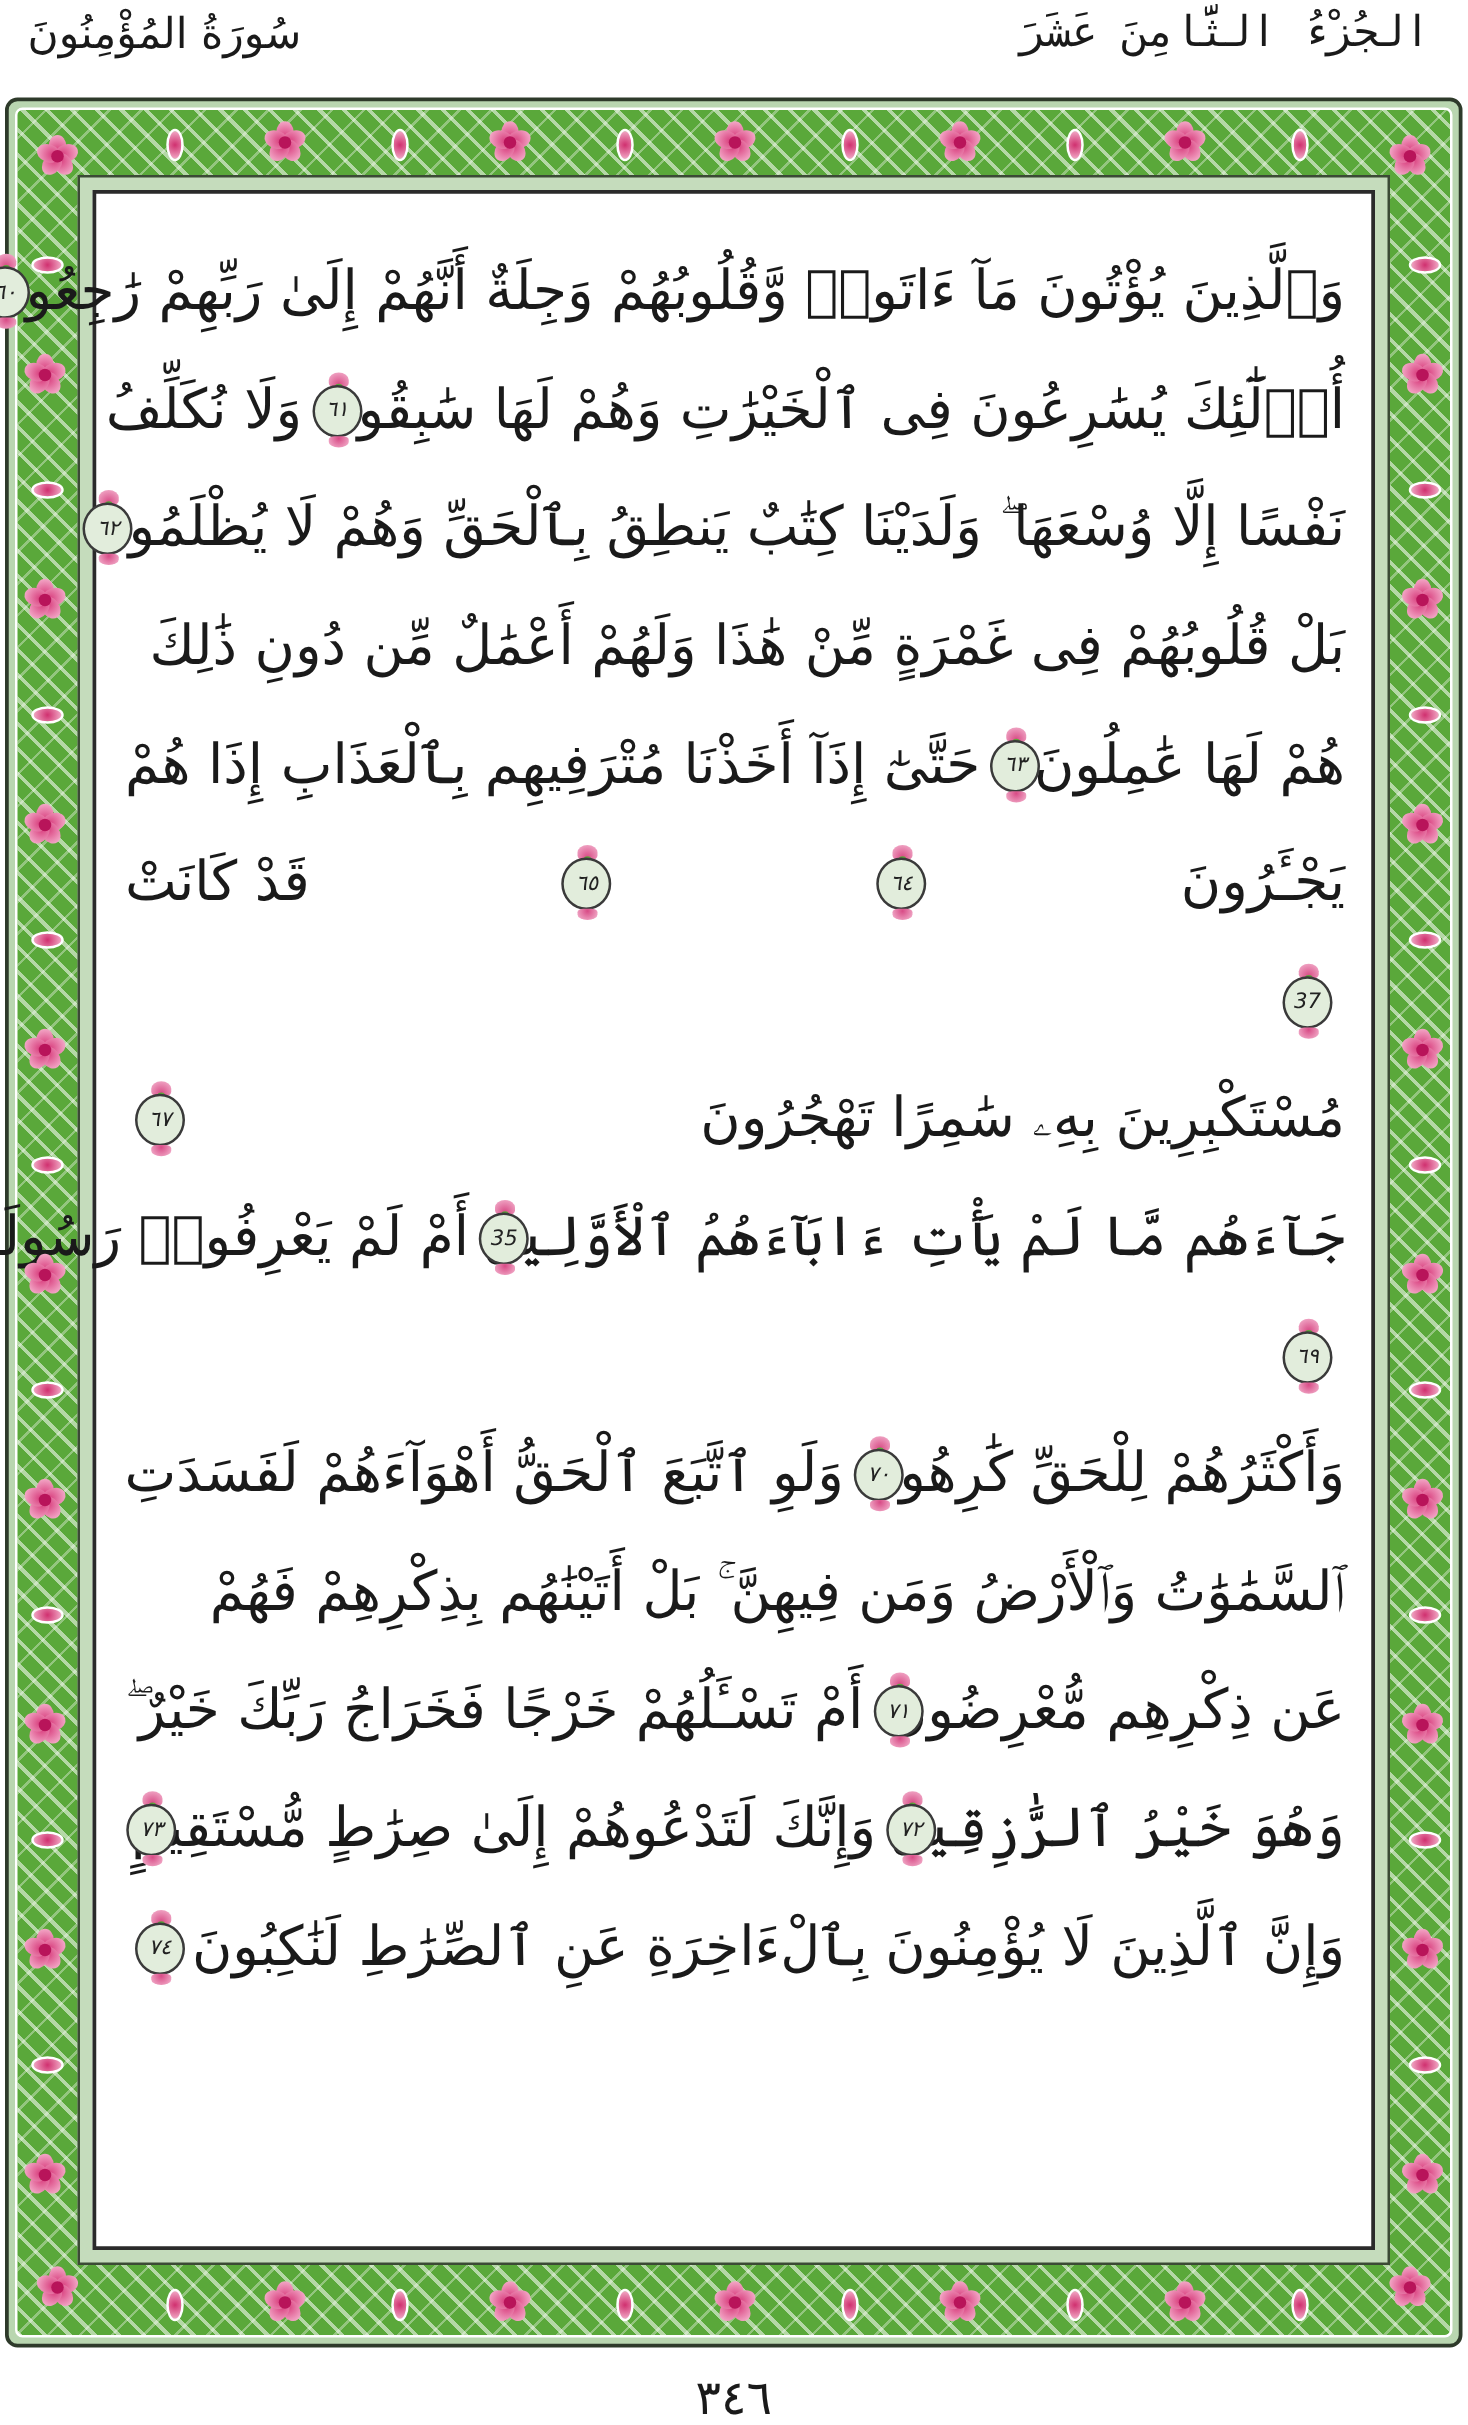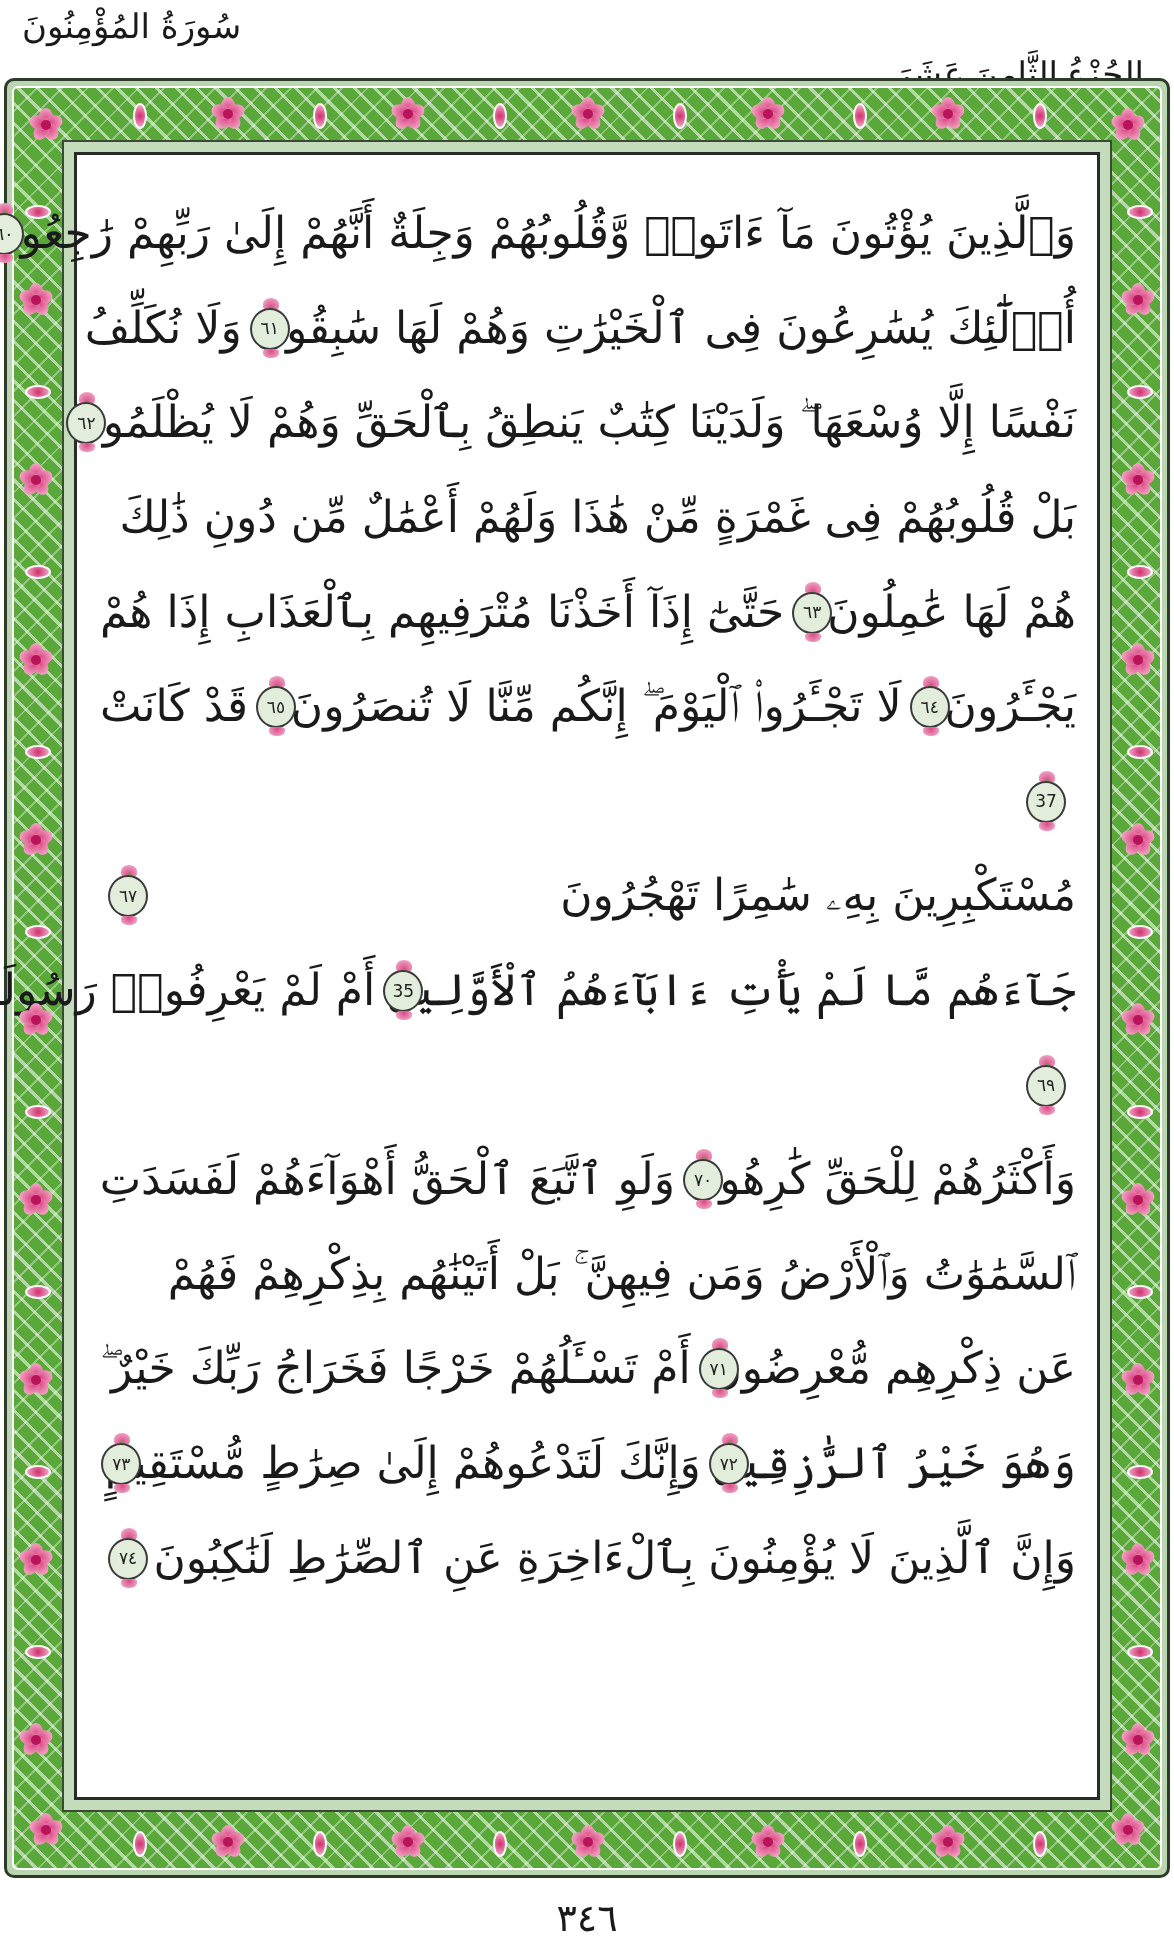--- a/index.html
+++ b/index.html
@@ -1,21 +1,21 @@
 <!DOCTYPE html>
 <html><head>
 <meta charset="utf-8">
 <style>
   html, body { margin:0; padding:0; }
   body {
     width:1174px; height:1940px; background:#ffffff; position:relative; overflow:hidden;
     font-family: "DejaVu Sans", sans-serif; color:#1a1a1a;
   }
   .header { position:absolute; top:0; left:0; width:1174px; height:62px; }
-  .header-juz { position:absolute; right:30px; top:6px; font-size:34px; direction:rtl; font-family:Liberation Sans, sans-serif;margin-top:48px; }
+  .header-juz { position:absolute; right:30px; top:6px; font-size:34px; direction:rtl; font-family:Liberation Mono, monospace; }
   .header-surah { position:absolute; left:22px; top:6px; font-size:34px; direction:rtl; font-family:"DejaVu Serif", serif; }
 
   
   .frame-outer {
     position:absolute; left:4px; top:78px; width:1166px; height:1800px;
     border:3px solid #2e3a2a; border-radius:10px; box-sizing:border-box;
     background:#b9d6b0;
   }
   .frame-band {
     position:absolute; left:12px; top:86px; width:1150px; height:1784px; box-sizing:border-box;
@@ -52,21 +52,21 @@
   }
 
   
   .text-area { position:absolute; left:100px; top:186px; width:976px; }
   .line {
     height:94.6px; direction:rtl; display:flex; align-items:center; justify-content:space-between;
     font-family:"DejaVu Serif", serif; font-size:44px; line-height:1; white-space:nowrap;
   }
   .seg { display:inline-block; }
   .ayah-marker {
-    display:inline-block; position:relative; width:46px; height:60px; margin:0 6px; vertical-align:middle;
+    display:inline-block; position:relative; width:46px; height:60px; margin:0 6px; vertical-align:middle;font-style:italic;
   }
   .ayah-marker .ring {
     position:absolute; left:2px; top:10px; width:40px; height:42px; border-radius:50%;
     background:#e2eddc; border:2px solid #3a3a3a; box-sizing:border-box;
     display:flex; align-items:center; justify-content:center;
     font-family:"DejaVu Sans", sans-serif; font-size:17px; color:#222; direction:rtl;
   }
   .ayah-marker .cap-top {
     position:absolute; left:15px; top:0; width:16px; height:12px; border-radius:50% 50% 30% 30%;
     background:radial-gradient(circle at 50% 80%, #d84b86, #f5b9d2);
@@ -137,21 +137,20 @@
       </span>
       <span class="seg">حَتَّىٰٓ إِذَآ أَخَذْنَا مُتْرَفِيهِم بِٱلْعَذَابِ إِذَا هُمْ</span>
     </div>
   <div class="line">
       <span class="seg">يَجْـَٔرُونَ</span>
       <span class="ayah-marker">
         <span class="cap-top"></span>
         <span class="ring">٦٤</span>
         <span class="cap-bottom"></span>
       </span>
-      <span class="seg">لَا تَجْـَٔرُوا۟ ٱلْيَوْمَ ۖ إِنَّكُم مِّنَّا لَا تُنصَرُونَ</span>
       <span class="ayah-marker">
         <span class="cap-top"></span>
         <span class="ring">٦٥</span>
         <span class="cap-bottom"></span>
       </span>
       <span class="seg">قَدْ كَانَتْ</span>
     </div>
   <div class="line">
       <span class="ayah-marker">
         <span class="cap-top"></span>

